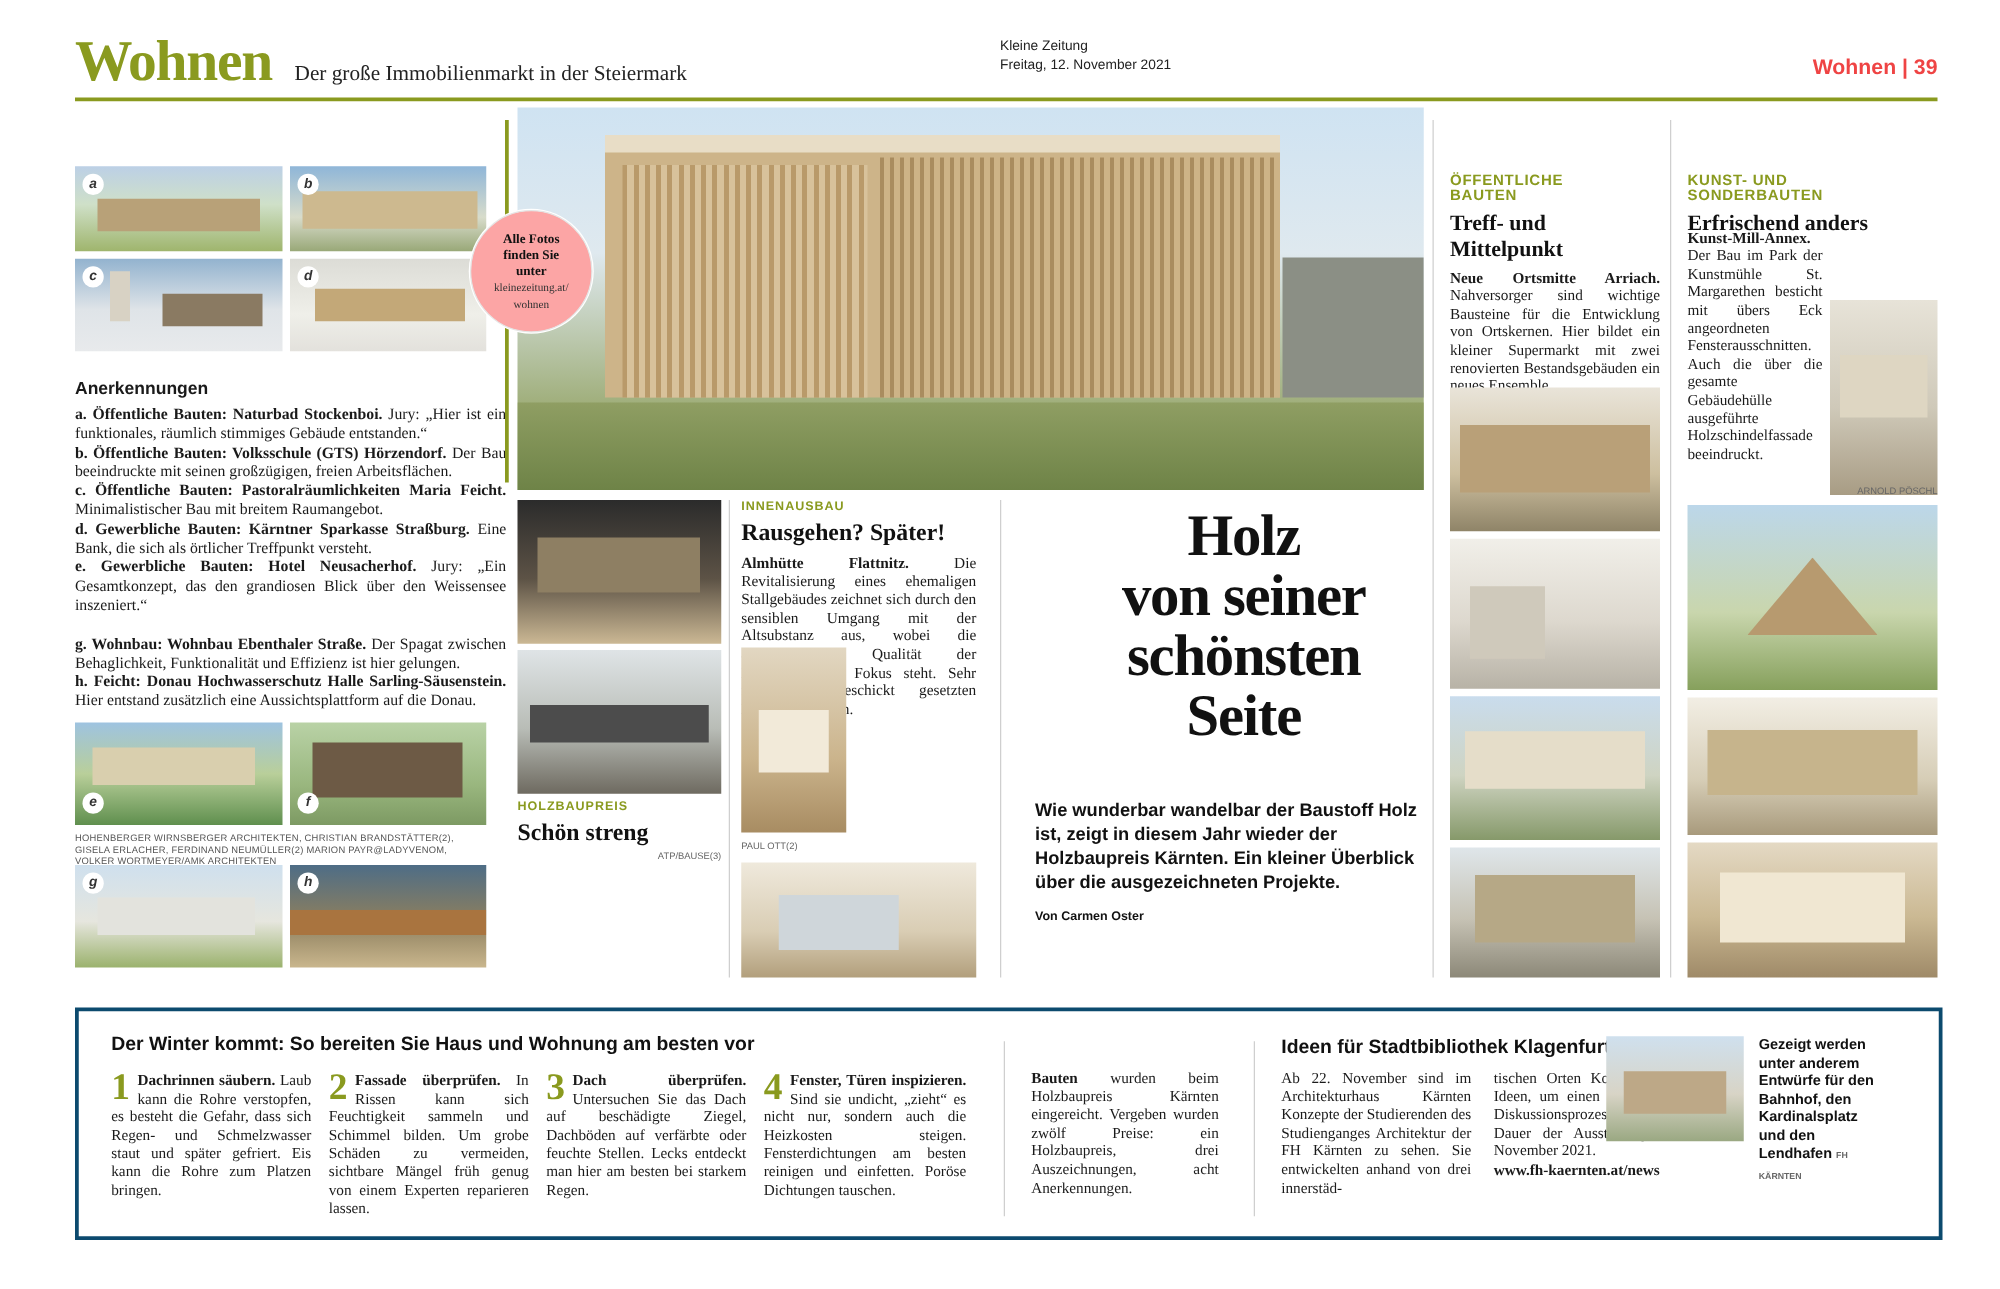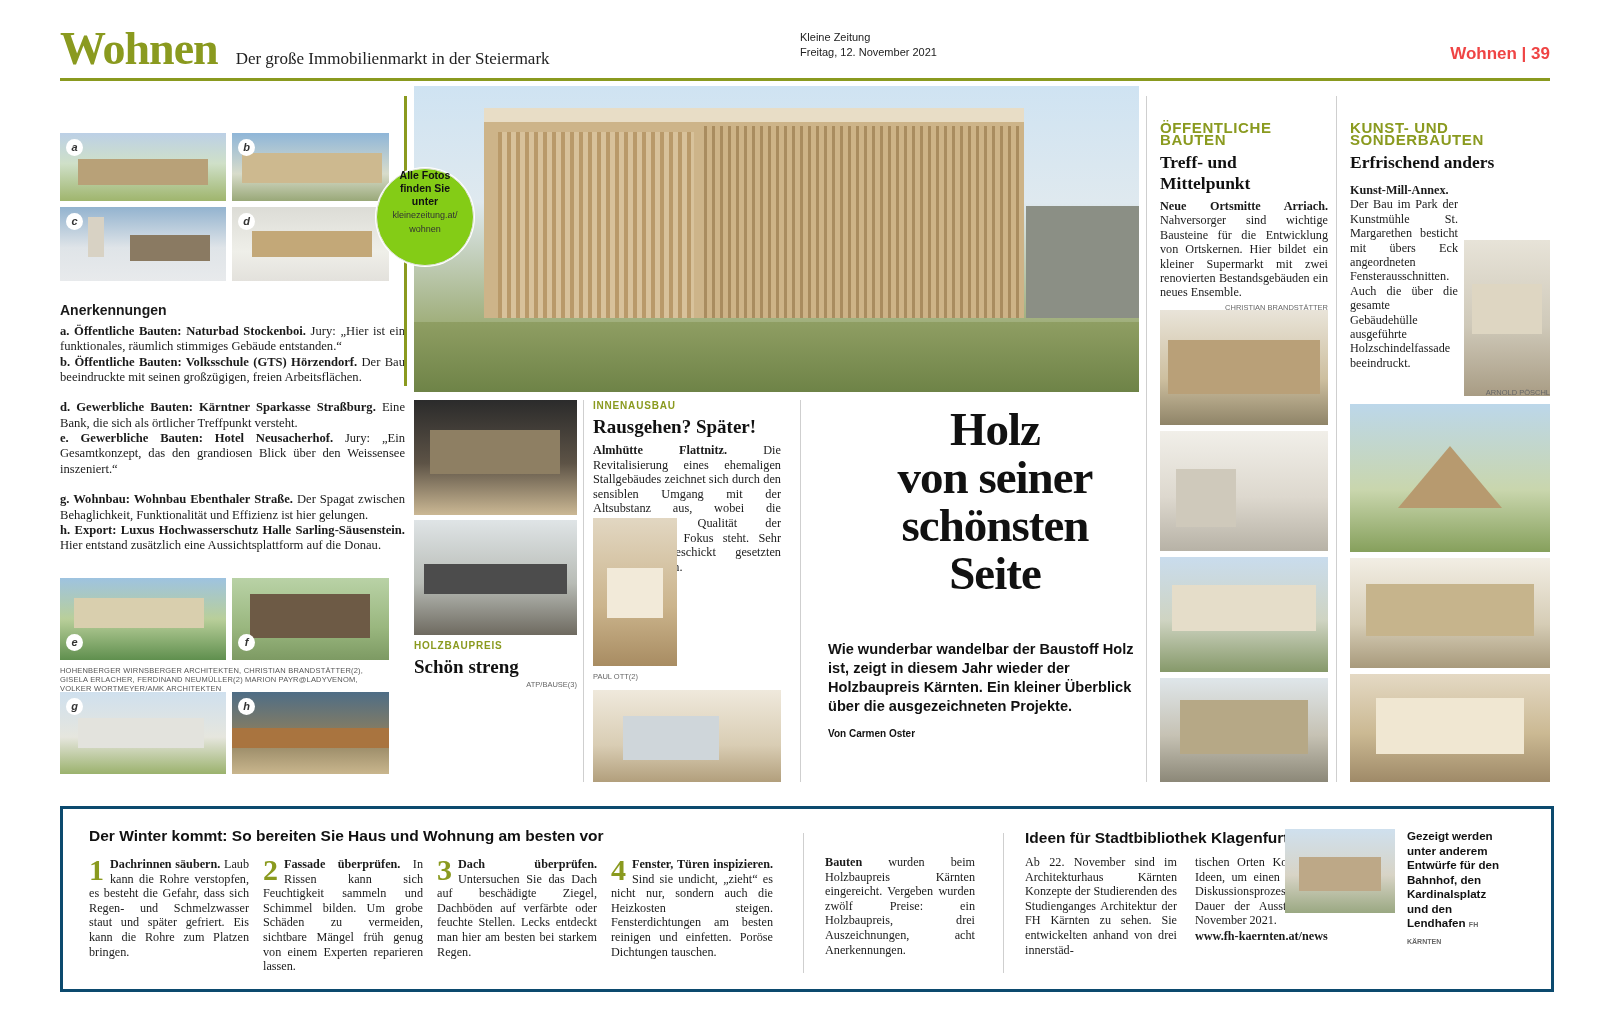--- a/index.html
+++ b/index.html
@@ -23,39 +23,39 @@
   .col-left{position:absolute;left:60px;top:96px;width:345px;}
   .aner-h{font-family:"Liberation Sans",sans-serif;font-weight:bold;font-size:14px;color:#1a1a1a;margin-top:10px;}
   .aner-body{font-size:12.6px;line-height:15.3px;text-align:justify;margin-top:6px;}
   .aner-body b{font-weight:bold;}
 
   
   .vrule{position:absolute;background:#cfcfcf;width:1px;}
   .greenbar{position:absolute;background:#8a9a1f;}
 
   
-  .sticker{position:absolute;left:376px;top:168px;width:96px;height:96px;border-radius:50%;background:#84cc16;border:1px solid #e5e5e5;box-shadow:0 0 0 1px #fff;
-           font-family:Liberation Sans, sans-serif;font-size:10.5px;line-height:13px;text-align:center;color:#111;display:flex;justify-content:center;}
+  .sticker{position:absolute;left:376px;top:168px;width:96px;height:96px;border-radius:50%;background:#fca5a5;border:1px solid #e5e5e5;box-shadow:0 0 0 1px #fff;
+           font-family:Liberation Serif, serif;font-size:10.5px;line-height:13px;text-align:center;color:#111;display:flex;align-items:center;justify-content:center;}
   .sticker b{font-weight:bold;}
   .sticker .url{font-size:9px;color:#333;}
 
   
   .kicker{font-family:"Liberation Sans",sans-serif;font-weight:bold;font-size:10px;letter-spacing:.8px;color:#8a9a1f;text-transform:uppercase;}
   .subhead{font-family:"Liberation Serif",serif;font-weight:bold;font-size:19px;margin-top:5px;color:#111;}
   .body-s{font-size:12.3px;line-height:14.6px;text-align:justify;margin-top:5px;}
   .credit{font-family:"Liberation Sans",sans-serif;font-size:7.5px;color:#666;text-align:right;}
 
   
   .bighead{position:absolute;left:845px;top:405px;width:300px;text-align:center;}
   .bighead .l{font-family:"Liberation Serif",serif;font-weight:bold;font-size:47px;line-height:48px;color:#111;letter-spacing:-1px;}
   .deck{position:absolute;left:828px;top:640px;width:330px;text-align:left;font-family:"Liberation Sans",sans-serif;font-weight:bold;font-size:14.6px;line-height:19px;color:#111;}
   .byline{font-family:"Liberation Sans",sans-serif;font-weight:bold;font-size:10px;margin-top:8px;color:#111;}
 
   
-  .rkicker{font-family:"Liberation Sans",sans-serif;font-weight:bold;font-size:15px;line-height:12px;letter-spacing:.6px;color:#8a9a1f;text-transform:uppercase;}
+  .rkicker{font-family:"Liberation Sans",sans-serif;font-weight:bold;font-size:12px;line-height:12px;letter-spacing:.6px;color:#8a9a1f;text-transform:uppercase;margin-top:16px;}
   .rhead{font-family:"Liberation Serif",serif;font-weight:bold;font-size:17.5px;margin-top:6px;color:#111;}
   .rbody{font-size:12.2px;line-height:14.4px;text-align:justify;margin-top:5px;}
 
   
   .bottombox{position:absolute;left:60px;top:806px;width:1488px;height:180px;border:3px solid #0c4a6e;background:#fff;}
   .bb-title{font-family:"Liberation Sans",sans-serif;font-weight:bold;font-size:15.5px;color:#111;}
   .tipnum{font-family:"Liberation Serif",serif;font-weight:bold;font-size:30px;color:#8a9a1f;line-height:26px;float:left;margin-right:6px;}
   .tiptext{font-size:12.2px;line-height:14.6px;text-align:justify;}
   .tiptext b{font-weight:bold;}
   .bignum{font-family:"Liberation Serif",serif;font-weight:bold;font-size:54px;color:#8a9a1f;line-height:50px;}
@@ -94,26 +94,26 @@
   <div class="img" style="left:232px;top:207px;width:157px;height:74px;background:linear-gradient(180deg,#dcdcd6 0%,#efefe9 60%,#e3e1dc 100%);">
     <div style="position:absolute;left:20px;top:24px;width:120px;height:26px;background:#c3a878;"></div>
     <div class="lbl">d</div>
   </div>
 
   <div class="col-left" style="top:292px;">
     <div class="aner-h">Anerkennungen</div>
     <div class="aner-body">
       <span><b>a. Öffentliche Bauten: Naturbad Stockenboi.</b><span> Jury: „Hier ist ein funktionales, räumlich stimmiges Gebäude entstanden.“</span></span><br>
       <span><b>b. Öffentliche Bauten: Volksschule (GTS) Hörzendorf.</b><span> Der Bau beeindruckte mit seinen großzügigen, freien Arbeitsflächen.</span></span><br>
-      <br>
+      <span><b>c. Öffentliche Bauten: Pastoralräumlichkeiten Maria Feicht.</b><span> Minimalistischer Bau mit breitem Raumangebot.</span></span><br>
       <span><b>d. Gewerbliche Bauten: Kärntner Sparkasse Straßburg.</b><span> Eine Bank, die sich als örtlicher Treffpunkt versteht.</span></span><br>
       <span><b>e. Gewerbliche Bauten: Hotel Neusacherhof.</b><span> Jury: „Ein Gesamtkonzept, das den grandiosen Blick über den Weissensee inszeniert.“</span></span><br>
       <br>
       <span><b>g. Wohnbau: Wohnbau Ebenthaler Straße.</b><span> Der Spagat zwischen Behaglichkeit, Funktionalität und Effizienz ist hier gelungen.</span></span><br>
-      <span><b>h. Export: Luxus Hochwasserschutz Halle Sarling-Säusenstein.</b><span> Hier entstand zusätzlich eine Aussichtsplattform auf die Donau.</span></span>
+      <span><b>h. Feicht: Donau Hochwasserschutz Halle Sarling-Säusenstein.</b><span> Hier entstand zusätzlich eine Aussichtsplattform auf die Donau.</span></span>
     </div>
   </div>
 
   <div class="img" style="left:60px;top:578px;width:166px;height:82px;background:linear-gradient(180deg,#9ec3e0 0%,#b9cf9a 50%,#5f8f4e 100%);">
     <div style="position:absolute;left:14px;top:20px;width:130px;height:30px;background:#d9cfae;"></div>
     <div class="lbl" style="left:6px;top:56px;">e</div>
   </div>
   <div class="img" style="left:232px;top:578px;width:157px;height:82px;background:linear-gradient(180deg,#b9d2a6 0%,#9ab77f 60%,#7d9a63 100%);">
     <div style="position:absolute;left:18px;top:16px;width:120px;height:44px;background:#6d5a45;"></div>
     <div class="lbl" style="left:6px;top:56px;">f</div>

